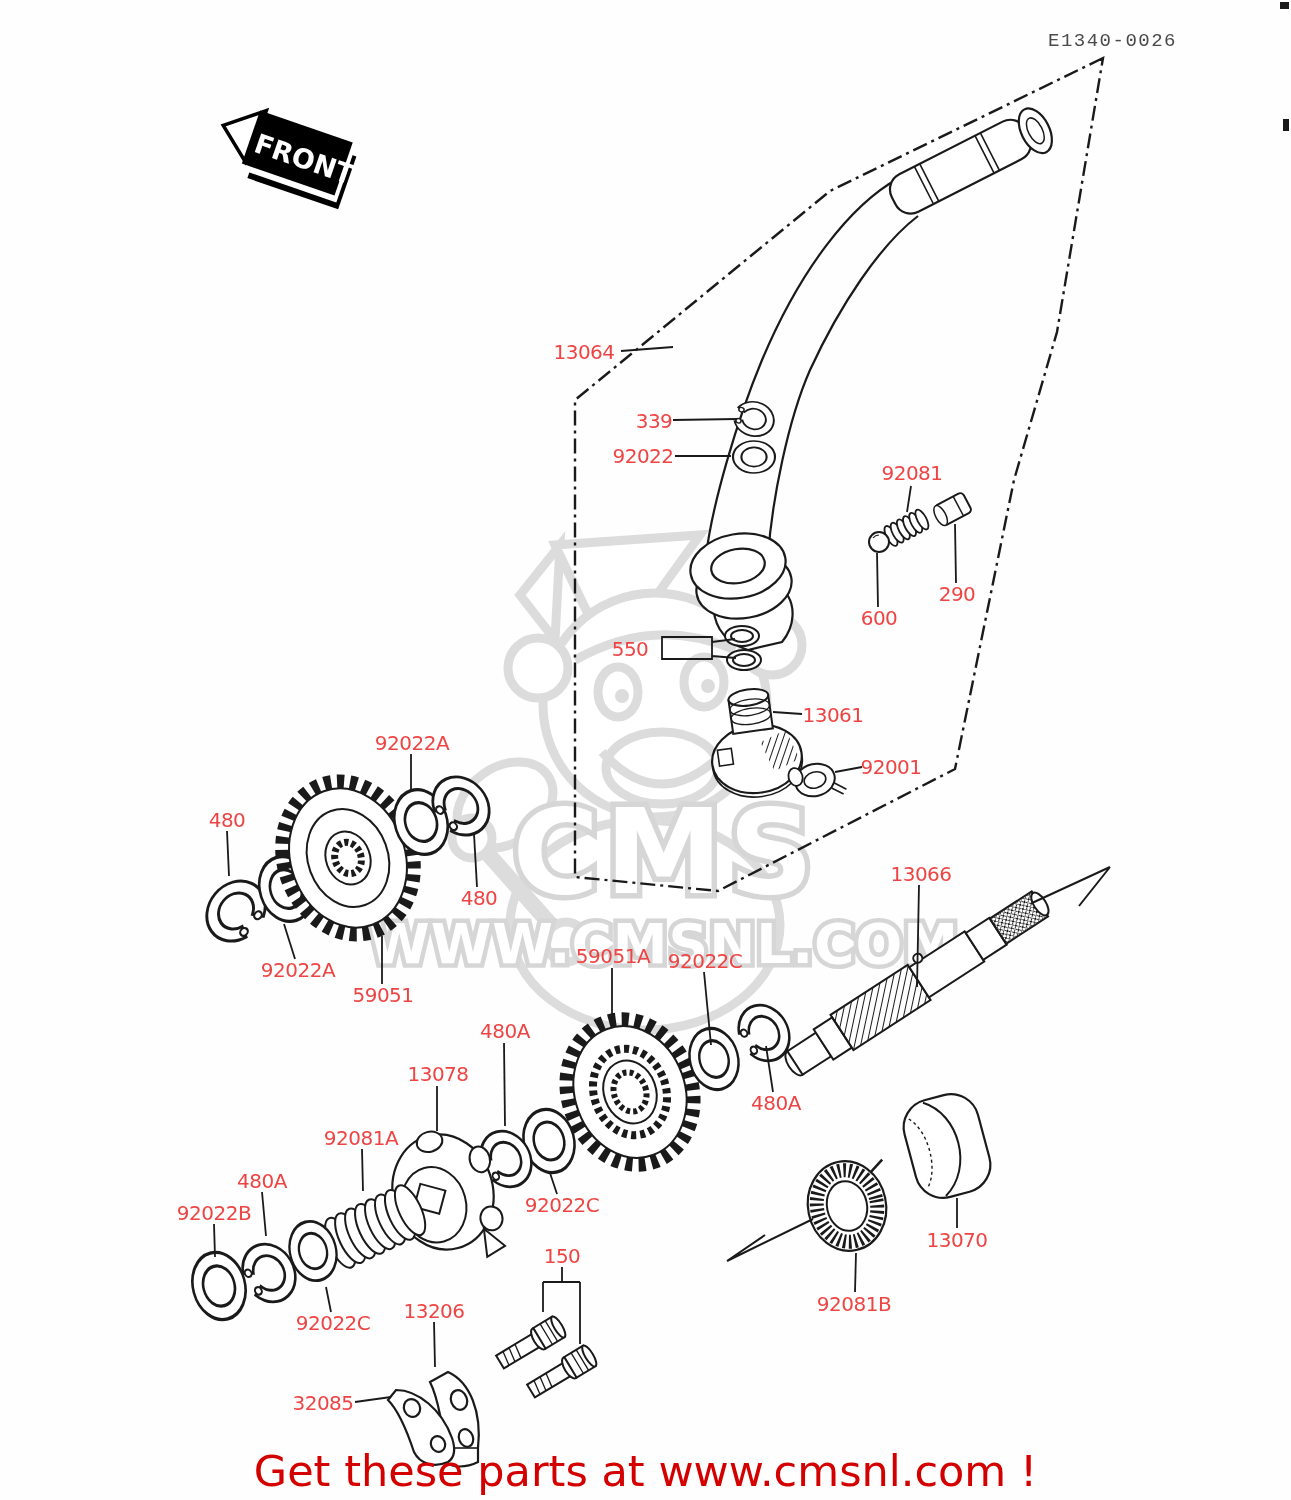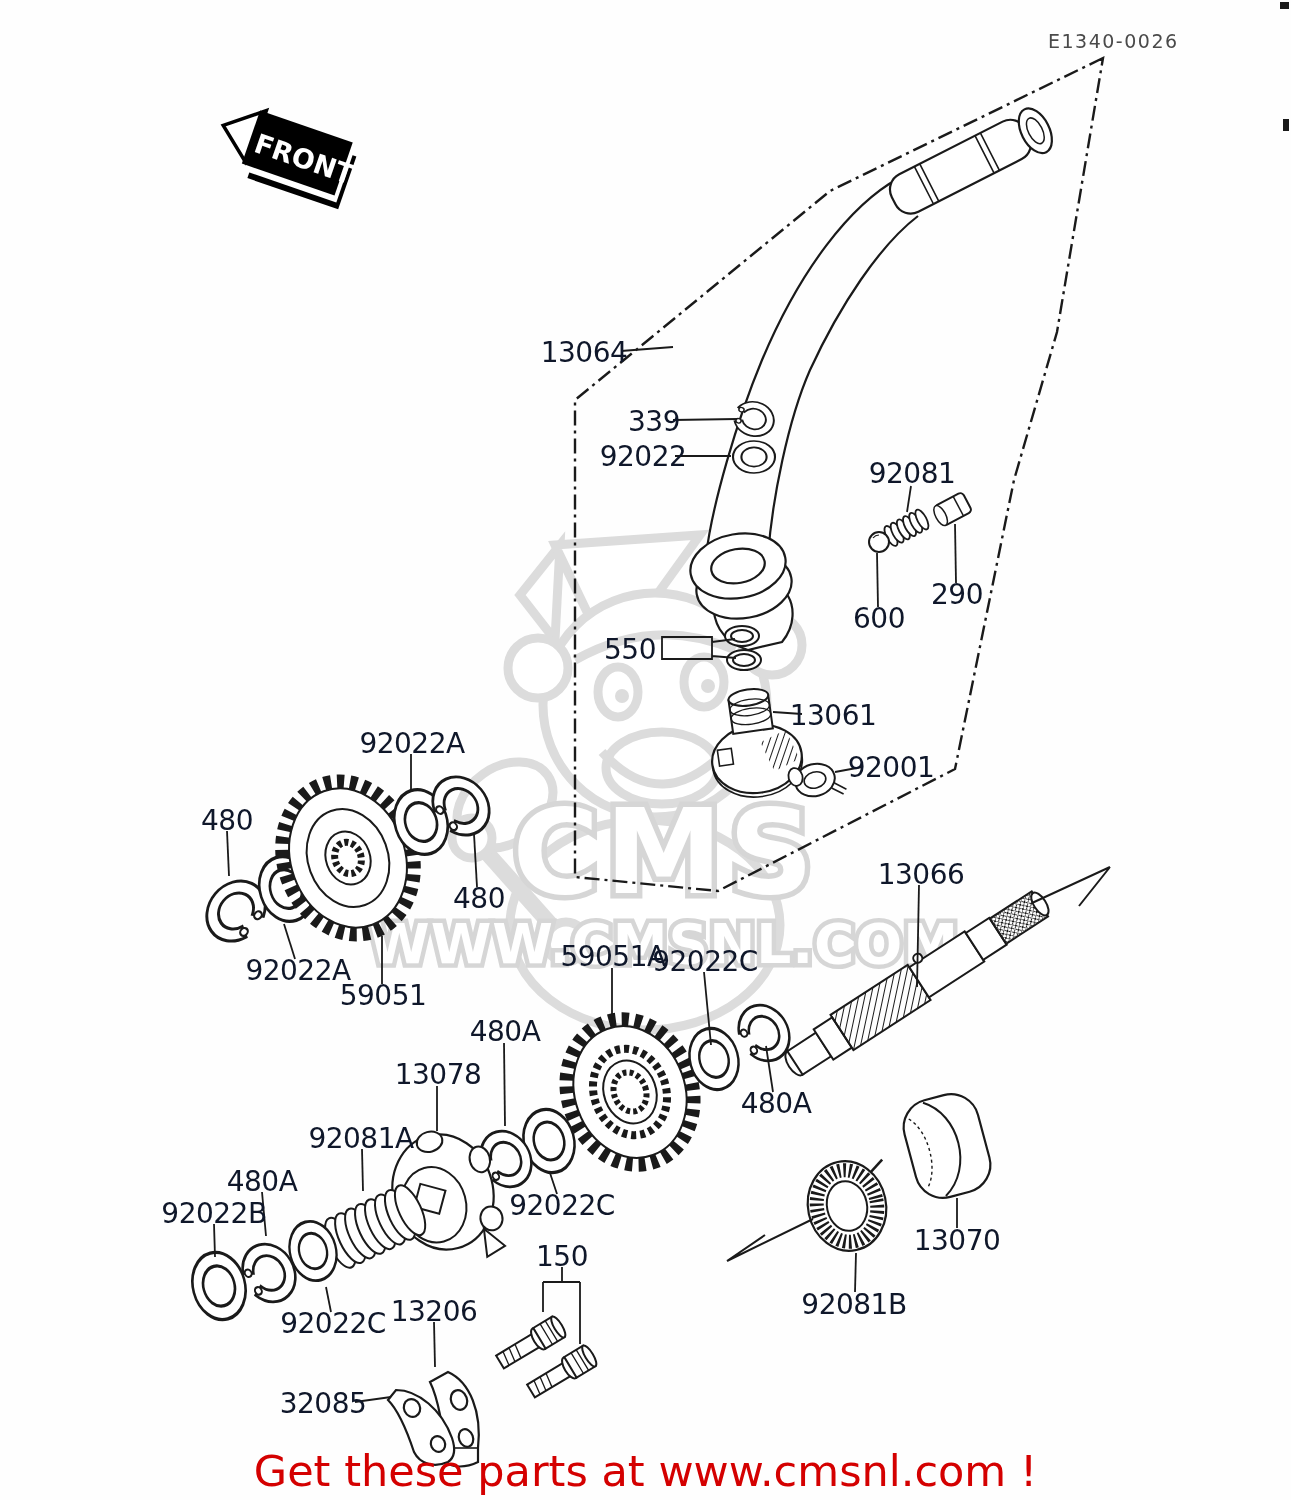--- a/index.html
+++ b/index.html
@@ -1,22 +1,22 @@
 <!DOCTYPE html>
 <html><head>
 <meta charset="utf-8">
 <style>
   html,body{margin:0;padding:0;background:#fff;}
   #canvas{position:relative;width:1291px;height:1500px;background:#fefefe;overflow:hidden;
           font-family:"DejaVu Sans","Liberation Sans",sans-serif;}
   #art{position:absolute;left:0;top:0;}
-  .callout{position:absolute;transform:translate(-50%,-50%);font-size:28px;letter-spacing:-0.5px;
-           color:#0f172a;white-space:nowrap;cursor:pointer;}
+  .callout{position:absolute;transform:translate(-50%,-50%);font-size:20px;letter-spacing:-0.5px;
+           color:#ef4444;white-space:nowrap;cursor:pointer;}
   #title{position:absolute;left:18px;top:12px;font-size:28px;color:#6a6a6a;letter-spacing:1px;}
-  #fiche-code{position:absolute;left:1048px;top:30px;font-size:19px;color:#4a4a4a;letter-spacing:1.5px;}
+  #fiche-code{position:absolute;left:1048px;top:30px;font-size:19px;color:#4a4a4a;letter-spacing:1.5px;font-family:Liberation Mono, monospace;}
   #promo{position:absolute;left:50%;top:1446px;transform:translateX(-50%);font-size:43px;
          color:#d40000;white-space:nowrap;}
 </style>
 </head>
 <body>
 
 <div id="canvas">
 
 <svg id="art" width="1291" height="1500" viewBox="0 0 1291 1500">
   <defs>

